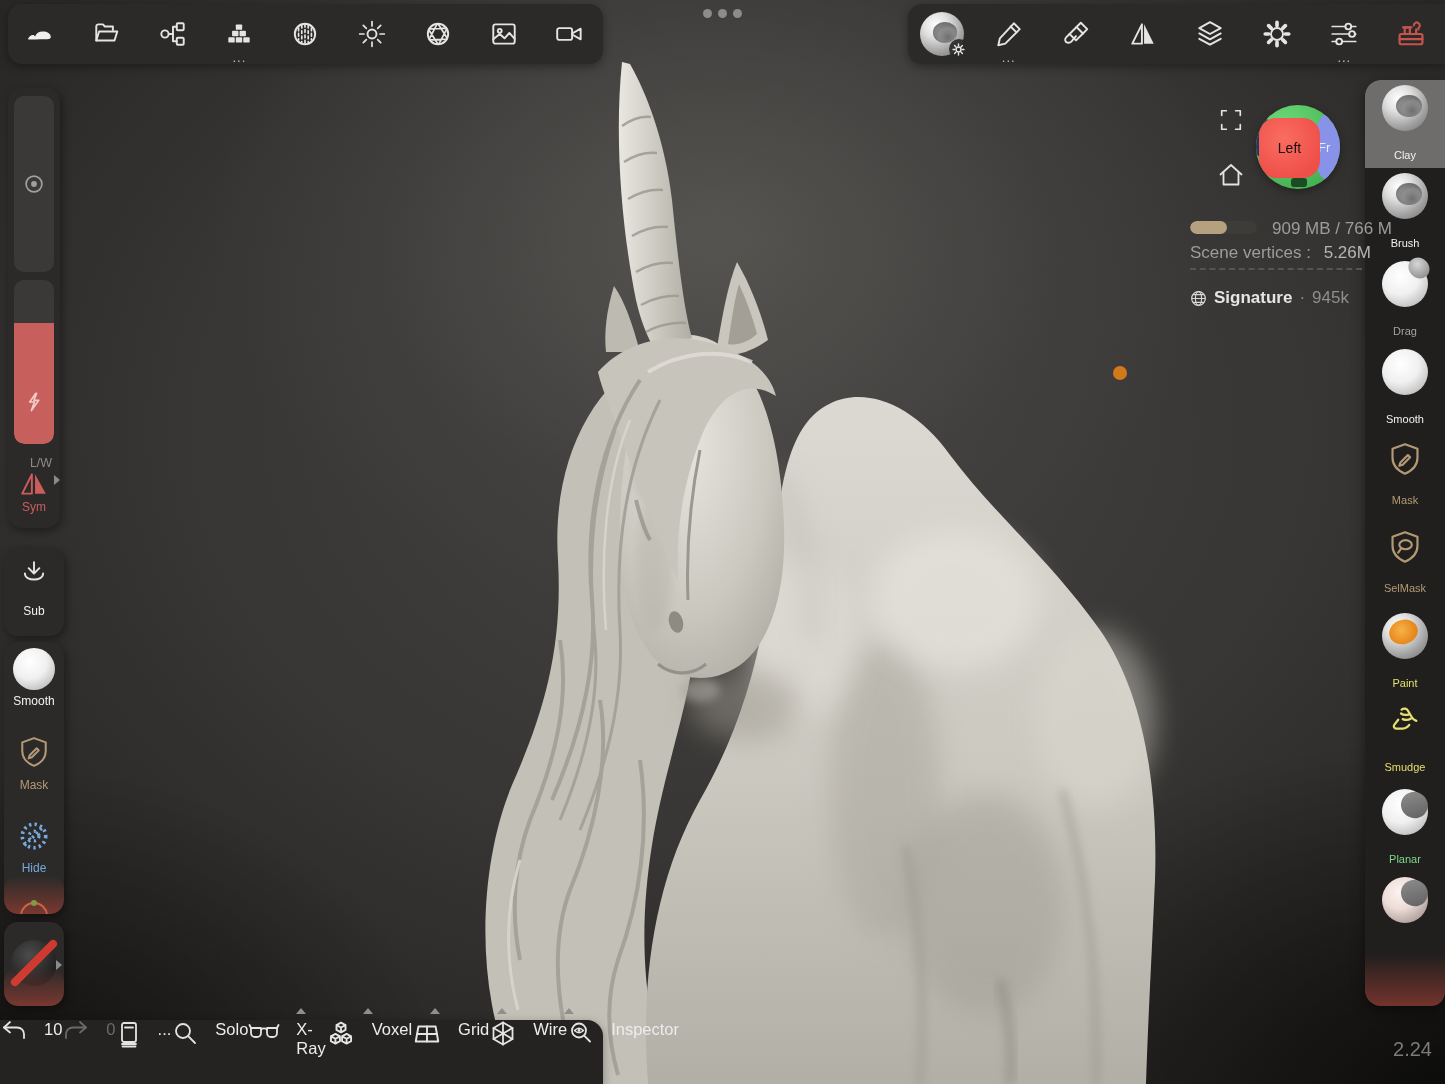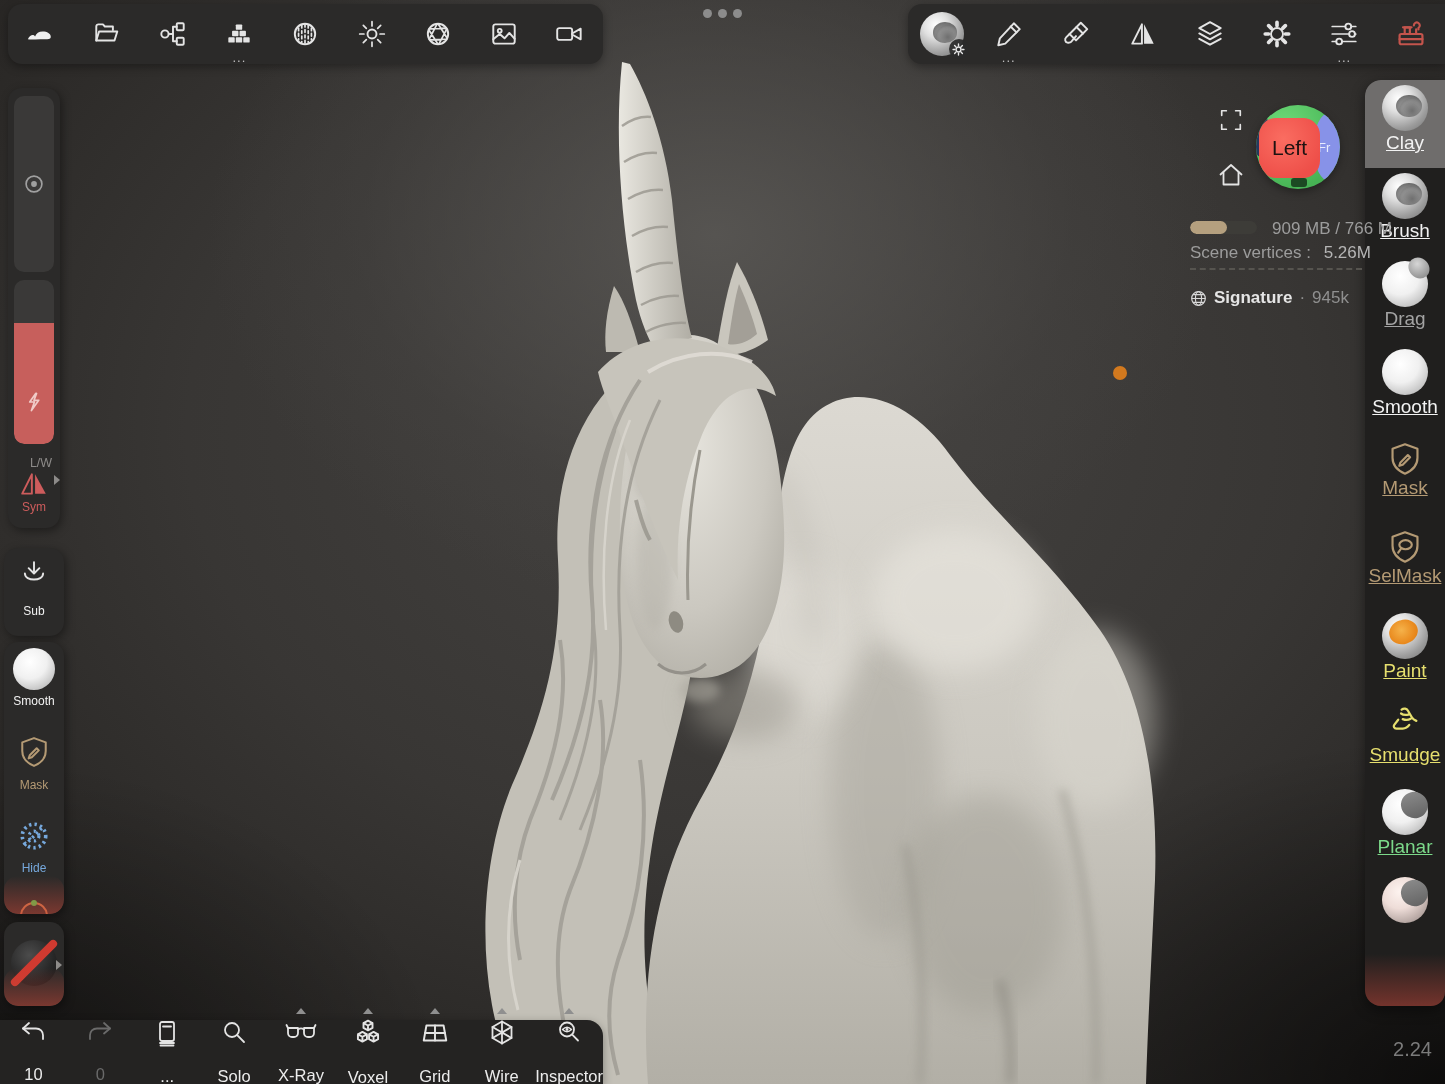--- a/index.html
+++ b/index.html
@@ -35,51 +35,51 @@
   .sph.cut::after{content:"";position:absolute;right:0;top:6%;width:58%;height:56%;border-radius:50%;transform:rotate(28deg);
     background:linear-gradient(135deg,#909090,#5e5e5e);}
   .sph.pink{background:radial-gradient(circle at 38% 32%, #fdf3ef 0%, #eeddd8 40%, #b5a6a2 75%, #8d7f7c 100%);}
   .sph.dark{background:radial-gradient(circle at 40% 33%, #4c4c4c, #262626 60%, #141414 100%);}
   
   .palette{position:absolute;left:1365px;top:80px;width:80px;height:926px;background:#201f1e;
     border-radius:16px 0 14px 16px;overflow:hidden;box-shadow:0 4px 14px rgba(0,0,0,.45);}
   .palette::after{content:"";position:absolute;left:0;right:0;bottom:0;height:52px;
     background:linear-gradient(to bottom, rgba(0,0,0,0), rgba(207,74,60,.48));pointer-events:none;}
   .tool{height:88px;display:flex;flex-direction:column;align-items:center;padding-top:5px;box-sizing:border-box;}
-  .tool .lbl{margin-top:1px;font-size:19px;text-decoration:underline;}
+  .tool .lbl{margin-top:18px;font-size:11px;}
   .tool.sel{background:#6f6d6c;border-radius:14px 0 0 0;}
   .shield{width:32px;height:34px;margin-top:5px;}
   
   .lpanel{position:absolute;background:#2b2a29;border-radius:14px;box-shadow:2px 3px 10px rgba(0,0,0,.4);}
   .redfade{overflow:hidden;}
   .redfade::after{content:"";position:absolute;left:0;right:0;bottom:0;height:38px;border-radius:inherit;
     background:linear-gradient(to bottom, rgba(0,0,0,0), rgba(200,70,55,.5));pointer-events:none;}
   .track{position:absolute;left:6px;width:40px;background:#3a3938;border-radius:10px;overflow:hidden;}
   .trackfill{position:absolute;left:0;right:0;bottom:0;border-radius:0 0 10px 10px;}
   .ctr{display:flex;align-items:center;justify-content:center;}
   .sidelbl{position:absolute;left:0;right:0;text-align:center;font-size:12px;}
   .tinyarrow{position:absolute;width:0;height:0;border-top:5px solid transparent;border-bottom:5px solid transparent;border-left:6px solid #8d8b89;}
   
-  .bbtn{flex:1;height:100%;display:flex;flex-direction:column;align-items:center;justify-content:center;gap:16px;position:relative;}
+  .bbtn{flex:1;height:100%;display:flex;flex-direction:row;justify-content:center;gap:16px;position:relative;}
   .bbtn .lbl{font-size:16.5px;color:#ececec;}
   .bbtn.dis .lbl{color:#6a6a6a;}
   .bbtn.dis .ic{stroke:#6a6a6a;}
   .caret{position:absolute;width:0;height:0;border-left:5px solid transparent;border-right:5px solid transparent;
     border-bottom:6px solid #8f8f8f;top:1008px;}
   
   .dots{position:absolute;top:9px;left:703px;display:flex;gap:6px;}
   .dots i{width:9px;height:9px;border-radius:50%;background:#8c8c8c;}
   .gizmo{position:absolute;left:1256px;top:105px;width:84px;height:84px;border-radius:50%;overflow:hidden;
     background:radial-gradient(circle at 32% 28%, #6fdc7a, #46b254 75%);box-shadow:0 3px 8px rgba(0,0,0,.35);}
   .gz-navy{position:absolute;left:-4px;top:8px;width:18px;height:44px;border-radius:50%;background:#28375c;}
   .gz-blue{position:absolute;right:-8px;top:8px;width:34px;height:68px;border-radius:45%;background:#8792e8;
     display:flex;align-items:center;color:#e8ecff;font-size:13px;padding-left:4px;box-sizing:border-box;}
   .gz-red{position:absolute;left:3px;top:13px;width:61px;height:60px;border-radius:17px;
     background:radial-gradient(circle at 40% 35%, #fa6d61, #ee4f49 75%);display:flex;align-items:center;justify-content:center;
-    color:#1d1211;font-size:21px;}
+    color:#1d1211;font-size:14px;}
   .gz-bot{position:absolute;left:35px;bottom:2px;width:16px;height:9px;background:#1c4a23;border-radius:3px;}
   .statline{position:absolute;font-size:17px;color:#9c9c9c;white-space:nowrap;}
   .membar{position:absolute;left:1190px;top:221px;width:67px;height:13px;border-radius:7px;background:#3d3c38;overflow:hidden;}
   .memfill{position:absolute;left:0;top:0;bottom:0;background:#b5a07f;border-radius:7px;}
   .dashsep{position:absolute;left:1190px;top:268px;width:172px;border-top:2px dashed #56544f;}
   .odot{position:absolute;left:1113px;top:366px;width:14px;height:14px;border-radius:50%;background:#d2791e;}
   .zoomlvl{position:absolute;left:1378px;top:1038px;width:54px;text-align:right;font-size:20px;color:#7b7b7b;}
   .badge{position:absolute;right:-5px;bottom:-3px;width:20px;height:20px;border-radius:50%;background:rgba(42,42,42,.92);
     display:flex;align-items:center;justify-content:center;}
 </style>

